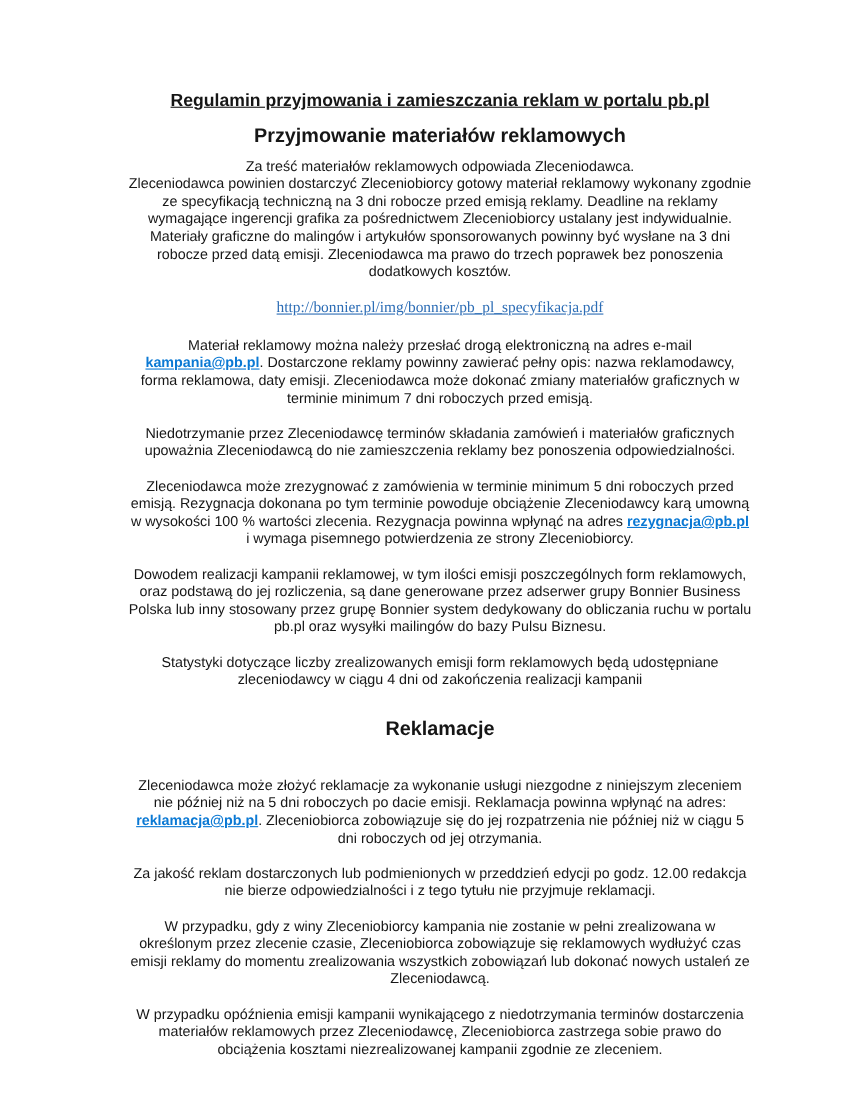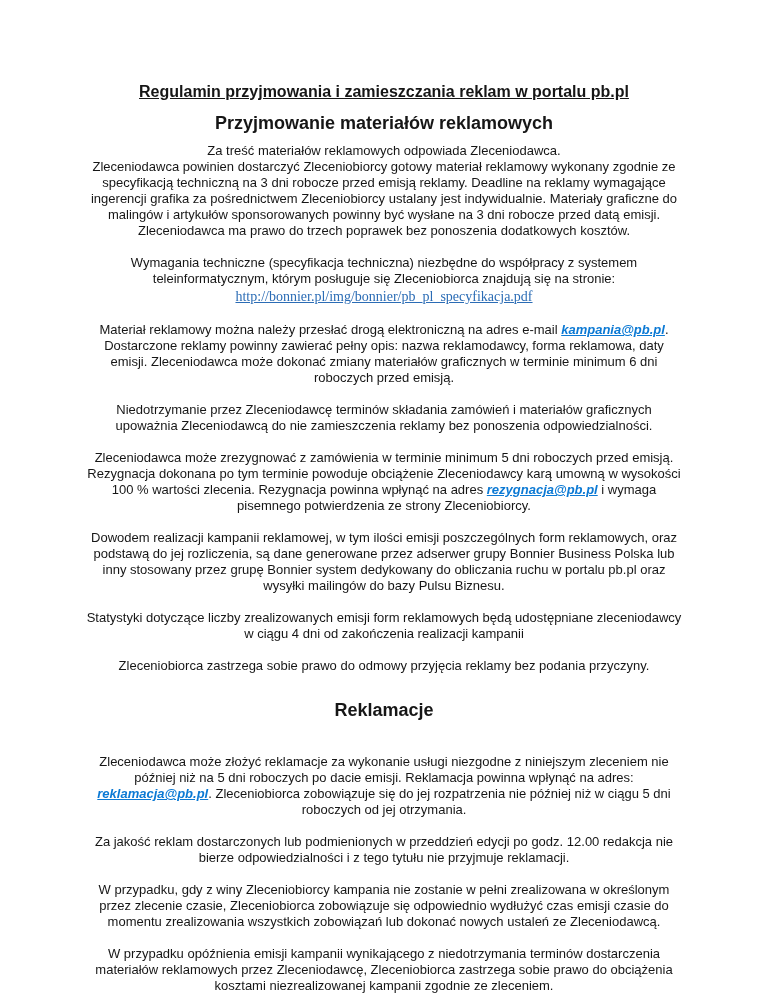--- a/index.html
+++ b/index.html
@@ -4,63 +4,62 @@
 <style>
   :root{
     --body-text:#161616;
     --email-link:#0b79d4;
     --url-link:#2b6cb5;
   }
   html,body{margin:0;padding:0;background:#ffffff;}
   body{width:768px;height:994px;overflow:hidden;
        font-family:"Liberation Sans",sans-serif;color:var(--body-text);}
   .doc{box-sizing:border-box;width:768px;height:994px;
-       padding:82px 84px 0 84px;text-align:center;}
+       padding:82px 84px 0 116px;text-align:center;}
   .title{font-size:16px;line-height:19px;font-weight:bold;
          text-decoration:underline;margin:0 0 14px 0;}
   .heading{font-size:18px;line-height:16px;font-weight:bold;margin:0 0 12px 0;}
   .heading-complaints{margin-top:28px;margin-bottom:36px;}
   .para{font-size:13px;line-height:16px;margin:0 0 16px 0;}
   .preline{white-space:pre-line;}
   .spec-link{display:block;font-family:"Liberation Serif",serif;
              font-size:14px;line-height:19px;color:var(--url-link);
              text-decoration:underline;cursor:pointer;}
-  .email-link{color:var(--email-link);font-weight:bold;font-style:italic;
+  .email-link{color:var(--email-link);font-weight:bold;
               text-decoration:underline;cursor:pointer;text-align:right;}
 </style>
 </head>
 <body>
 
 <div class="doc">
 
   <div class="title">Regulamin przyjmowania i zamieszczania reklam w portalu pb.pl</div>
 
   <div class="heading">Przyjmowanie materiałów reklamowych</div>
 
   <p class="para preline">Za treść materiałów reklamowych odpowiada Zleceniodawca.
 Zleceniodawca powinien dostarczyć Zleceniobiorcy gotowy materiał reklamowy wykonany zgodnie ze specyfikacją techniczną na 3 dni robocze przed emisją reklamy. Deadline na reklamy wymagające ingerencji grafika za pośrednictwem Zleceniobiorcy ustalany jest indywidualnie. Materiały graficzne do malingów i artykułów sponsorowanych powinny być wysłane na 3 dni robocze przed datą emisji. Zleceniodawca ma prawo do trzech poprawek bez ponoszenia dodatkowych kosztów.</p>
 
-  <p class="para"><span>Wymagania techniczne (specyfikacja techniczna) niezbędne do współpracy z systemem teleinformatycznym, którym posługuje się Zleceniobiorca znajdują się na stronie:</span><a class="spec-link">http://bonnier.pl/img/bonnier/pb_pl_specyfikacja.pdf</a></p>
+  <p class="para"><a class="spec-link">http://bonnier.pl/img/bonnier/pb_pl_specyfikacja.pdf</a></p>
 
-  <p class="para"><span>Materiał reklamowy można należy przesłać drogą elektroniczną na adres e-mail </span><a class="email-link">kampania@pb.pl</a><span>. Dostarczone reklamy powinny zawierać pełny opis: nazwa reklamodawcy, forma reklamowa, daty emisji. Zleceniodawca może dokonać zmiany materiałów graficznych w terminie minimum 6 dni roboczych przed emisją.</span></p>
+  <p class="para"><span>Materiał reklamowy można należy przesłać drogą elektroniczną na adres e-mail </span><a class="email-link">kampania@pb.pl</a><span>. Dostarczone reklamy powinny zawierać pełny opis: nazwa reklamodawcy, forma reklamowa, daty emisji. Zleceniodawca może dokonać zmiany materiałów graficznych w terminie minimum 7 dni roboczych przed emisją.</span></p>
 
   <p class="para">Niedotrzymanie przez Zleceniodawcę terminów składania zamówień i materiałów graficznych upoważnia Zleceniodawcą do nie zamieszczenia reklamy bez ponoszenia odpowiedzialności.</p>
 
   <p class="para"><span>Zleceniodawca może zrezygnować z zamówienia w terminie minimum 5 dni roboczych przed emisją. Rezygnacja dokonana po tym terminie powoduje obciążenie Zleceniodawcy karą umowną w wysokości 100 % wartości zlecenia. Rezygnacja powinna wpłynąć na adres </span><a class="email-link">rezygnacja@pb.pl</a><span> i wymaga pisemnego potwierdzenia ze strony Zleceniobiorcy.</span></p>
 
   <p class="para">Dowodem realizacji kampanii reklamowej, w tym ilości emisji poszczególnych form reklamowych, oraz podstawą do jej rozliczenia, są dane generowane przez adserwer grupy Bonnier Business Polska lub inny stosowany przez grupę Bonnier system dedykowany do obliczania ruchu w portalu pb.pl oraz wysyłki mailingów do bazy Pulsu Biznesu.</p>
 
   <p class="para">Statystyki dotyczące liczby zrealizowanych emisji form reklamowych będą udostępniane zleceniodawcy w ciągu 4 dni od zakończenia realizacji kampanii</p>
 
-  <p class="para">Zleceniobiorca zastrzega sobie prawo do odmowy przyjęcia reklamy bez podania przyczyny.</p>
 
 
   <div class="heading heading-complaints">Reklamacje</div>
 
   <p class="para"><span>Zleceniodawca może złożyć reklamacje za wykonanie usługi niezgodne z niniejszym zleceniem nie później niż na 5 dni roboczych po dacie emisji. Reklamacja powinna wpłynąć na adres: </span><a class="email-link">reklamacja@pb.pl</a><span>. Zleceniobiorca zobowiązuje się do jej rozpatrzenia nie później niż w ciągu 5 dni roboczych od jej otrzymania.</span></p>
 
   <p class="para">Za jakość reklam dostarczonych lub podmienionych w przeddzień edycji po godz. 12.00 redakcja nie bierze odpowiedzialności i z tego tytułu nie przyjmuje reklamacji.</p>
 
-  <p class="para">W przypadku, gdy z winy Zleceniobiorcy kampania nie zostanie w pełni zrealizowana w określonym przez zlecenie czasie, Zleceniobiorca zobowiązuje się odpowiednio wydłużyć czas emisji czasie do momentu zrealizowania wszystkich zobowiązań lub dokonać nowych ustaleń ze Zleceniodawcą.</p>
+  <p class="para">W przypadku, gdy z winy Zleceniobiorcy kampania nie zostanie w pełni zrealizowana w określonym przez zlecenie czasie, Zleceniobiorca zobowiązuje się reklamowych wydłużyć czas emisji reklamy do momentu zrealizowania wszystkich zobowiązań lub dokonać nowych ustaleń ze Zleceniodawcą.</p>
 
   <p class="para">W przypadku opóźnienia emisji kampanii wynikającego z niedotrzymania terminów dostarczenia materiałów reklamowych przez Zleceniodawcę, Zleceniobiorca zastrzega sobie prawo do obciążenia kosztami niezrealizowanej kampanii zgodnie ze zleceniem.</p>
 
 </div>
 
 </body></html>

